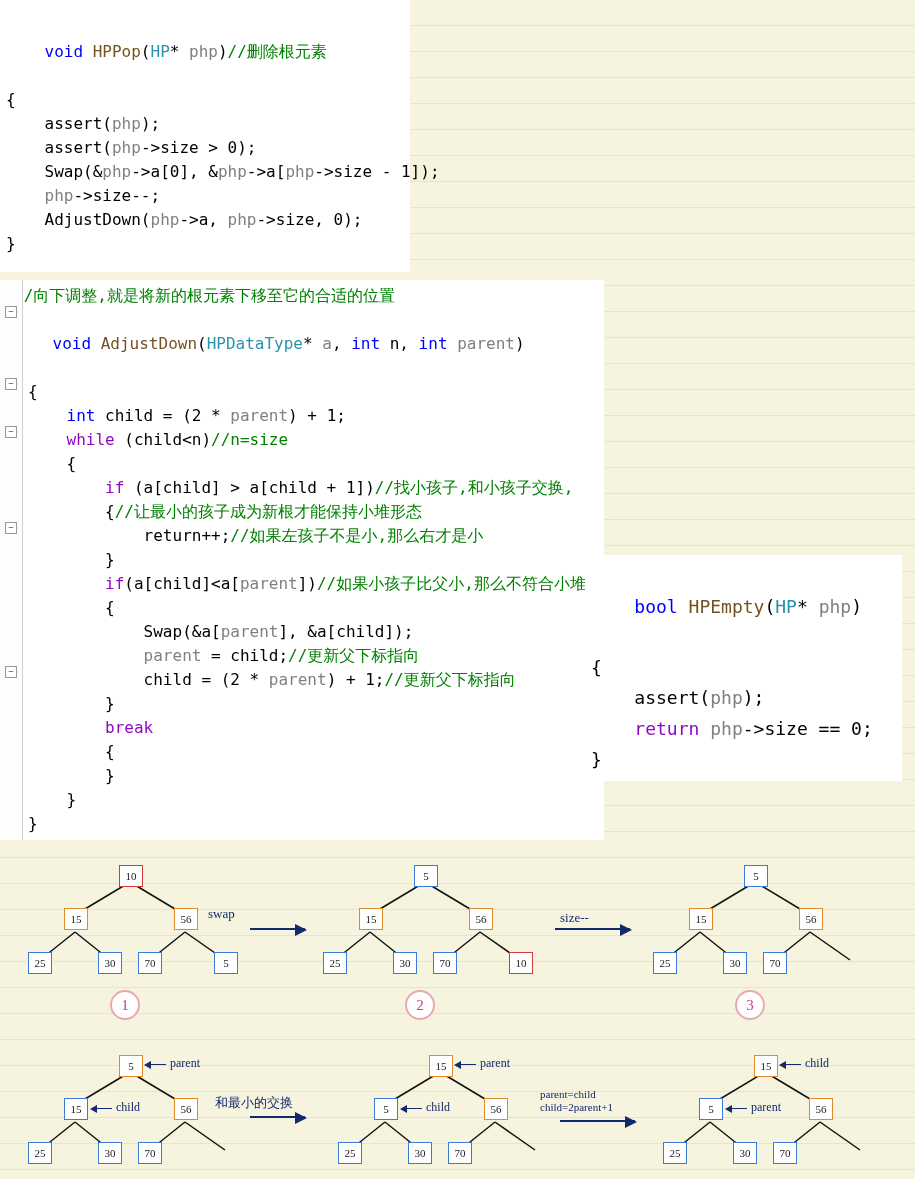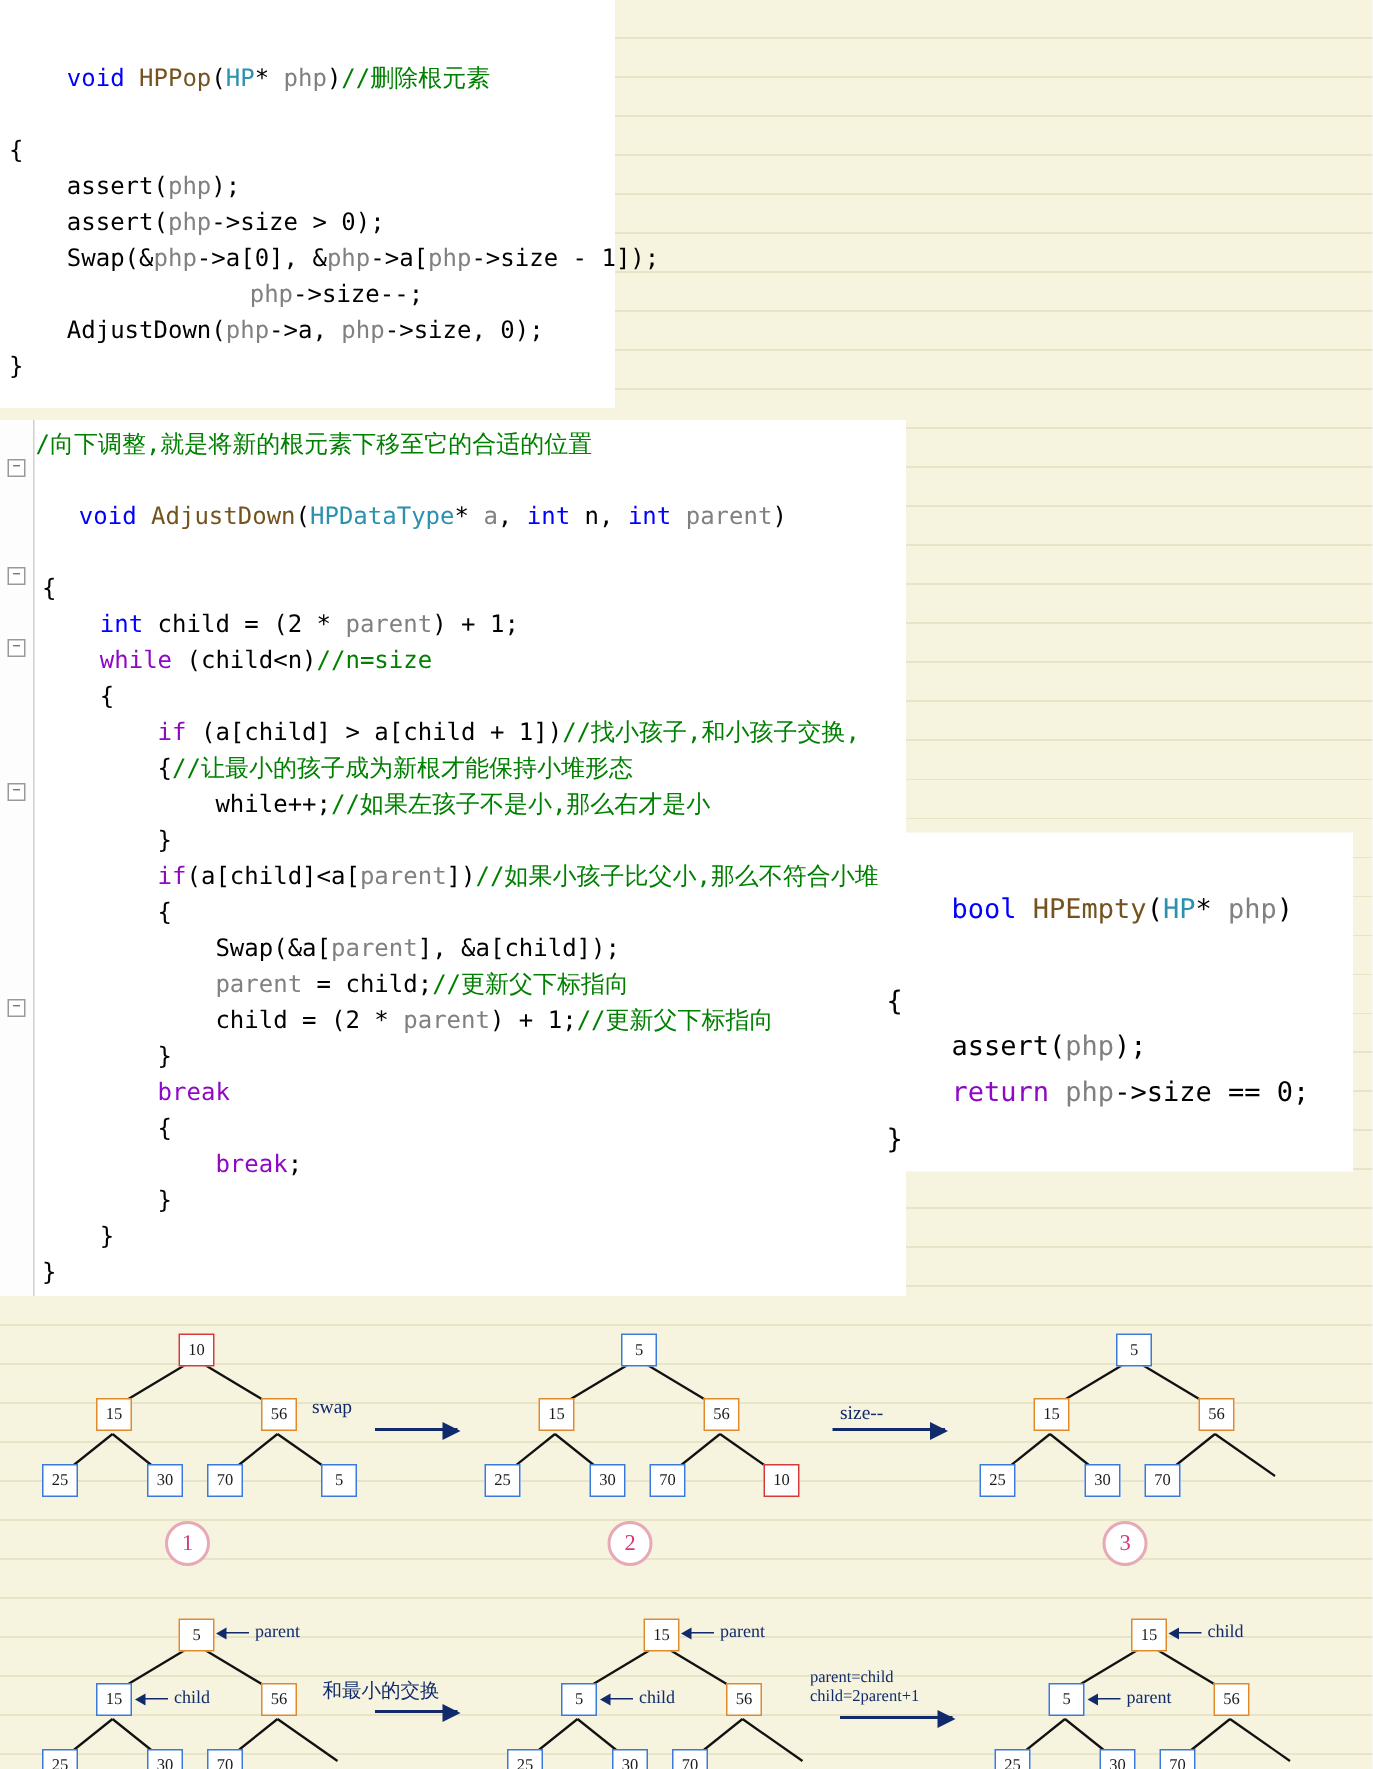--- a/index.html
+++ b/index.html
@@ -155,21 +155,21 @@
 <body>
 
 <div class="codeblock cb1">
   <div style="white-space: pre;">
     <span class="kw-void">void</span><span class="name"> HPPop</span><span>(</span><span class="kw-type">HP</span><span>* </span><span class="param">php</span><span>)</span><span class="cmt">//删除根元素</span>
   </div>
   <div style="white-space: pre;">{</div>
   <div style="white-space: pre;"><span>    assert(</span><span class="param">php</span><span>);</span></div>
   <div style="white-space: pre;"><span>    assert(</span><span class="param">php</span><span>-&gt;size &gt; 0);</span></div>
   <div style="white-space: pre;"><span>    Swap(&amp;</span><span class="param">php</span><span>-&gt;a[0], &amp;</span><span class="param">php</span><span>-&gt;a[</span><span class="param">php</span><span>-&gt;size - 1]);</span></div>
-  <div style="white-space: pre; text-align: center;"><span>    </span><span class="param">php</span><span>-&gt;size--;</span></div>
+  <div style="white-space: pre;"><span>    </span><span class="param">php</span><span>-&gt;size--;</span></div>
   <div style="white-space: pre;"><span>    AdjustDown(</span><span class="param">php</span><span>-&gt;a, </span><span class="param">php</span><span>-&gt;size, 0);</span></div>
   <div style="white-space: pre;">}</div>
 </div>
 
 <div class="codeblock cb2" style="margin-top:8px; position:relative;">
   <div class="gutter" style="white-space: pre;">
     <div class="gsym" style="top: 26px; white-space: pre;">−</div>
     <div class="gsym" style="top: 98px; white-space: pre;">−</div>
     <div class="gsym" style="top: 146px; white-space: pre;">−</div>
     <div class="gsym" style="top: 242px; white-space: pre;">−</div>
@@ -178,31 +178,30 @@
   <div class="cmt" style="margin-left: -14px; white-space: pre;">//向下调整,就是将新的根元素下移至它的合适的位置</div>
   <div style="margin-left: -14px; white-space: pre;">
     <span class="kw-void">void</span><span class="name"> AdjustDown</span><span>(</span><span class="kw-type">HPDataType</span><span>* </span><span class="param">a</span><span>, </span><span class="kw-int">int</span><span> n</span><span>, </span><span class="kw-int">int</span><span class="param"> parent</span><span>)</span>
   </div>
   <div style="white-space: pre;">{</div>
   <div style="white-space: pre;"><span>    </span><span class="kw-int">int</span><span> child = (2 * </span><span class="param">parent</span><span>) + 1;</span></div>
   <div style="white-space: pre;"><span>    </span><span class="kw-ctrl">while</span><span> (child&lt;n)</span><span class="cmt">//n=size</span></div>
   <div style="white-space: pre;">    {</div>
   <div style="white-space: pre;"><span>        </span><span class="kw-ctrl">if</span><span> (a[child] &gt; a[child + 1])</span><span class="cmt">//找小孩子,和小孩子交换,</span></div>
   <div style="white-space: pre;"><span>        {</span><span class="cmt">//让最小的孩子成为新根才能保持小堆形态</span></div>
-  <div style="white-space: pre;"><span>            while++;</span><span class="cmt">//如果左孩子不是小,那么右才是小</span></div>
+  <div style="white-space: pre;"><span>            return++;</span><span class="cmt">//如果左孩子不是小,那么右才是小</span></div>
   <div style="white-space: pre;">        }</div>
   <div style="white-space: pre;"><span>        </span><span class="kw-ctrl">if</span><span>(a[child]&lt;a[</span><span class="param">parent</span><span>])</span><span class="cmt">//如果小孩子比父小,那么不符合小堆,需要交换</span></div>
   <div style="white-space: pre;">        {</div>
   <div style="white-space: pre;"><span>            Swap(&amp;a[</span><span class="param">parent</span><span>], &amp;a[child]);</span></div>
   <div style="white-space: pre;"><span>            </span><span class="param">parent</span><span> = child;</span><span class="cmt">//更新父下标指向</span></div>
   <div style="white-space: pre;"><span>            child = (2 * </span><span class="param">parent</span><span>) + 1;</span><span class="cmt">//更新父下标指向</span></div>
   <div style="white-space: pre;">        }</div>
   <div style="white-space: pre;"><span>        </span><span class="kw-ctrl">break</span></div>
   <div style="white-space: pre;">        {</div>
-  <div style="white-space: pre;"><span>            </span><span class="kw-break">break</span><span>;</span></div>
   <div style="white-space: pre;">        }</div>
   <div style="white-space: pre;">    }</div>
   <div style="white-space: pre;">}</div>
 </div>
 
 <div class="codeblock cb3">
   <div style="white-space: pre;">
     <span class="kw-bool">bool</span><span class="name"> HPEmpty</span><span>(</span><span class="kw-type">HP</span><span>* </span><span class="param">php</span><span>)</span>
   </div>
   <div style="white-space: pre;">{</div>

